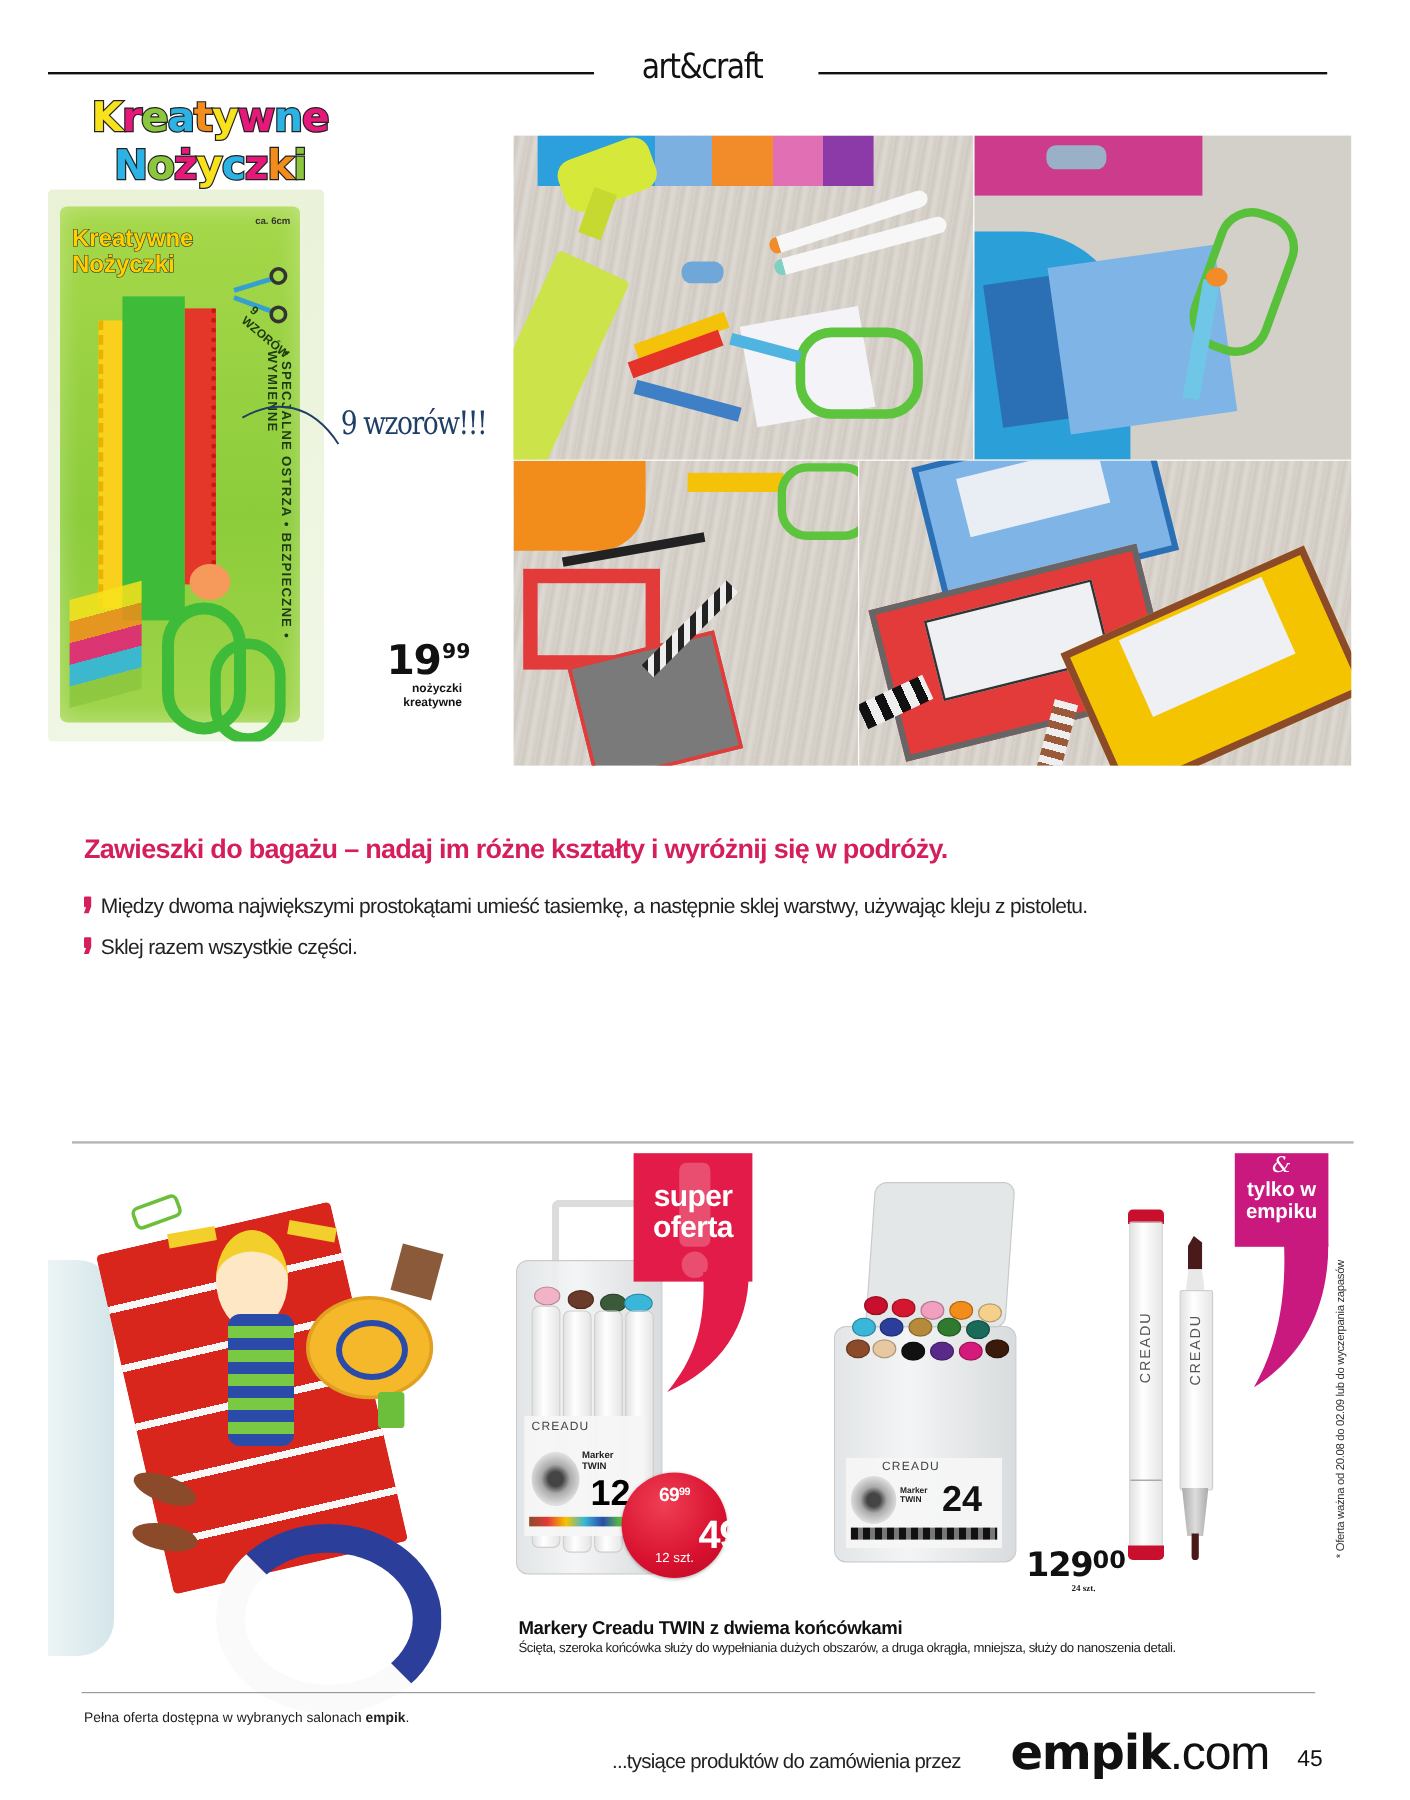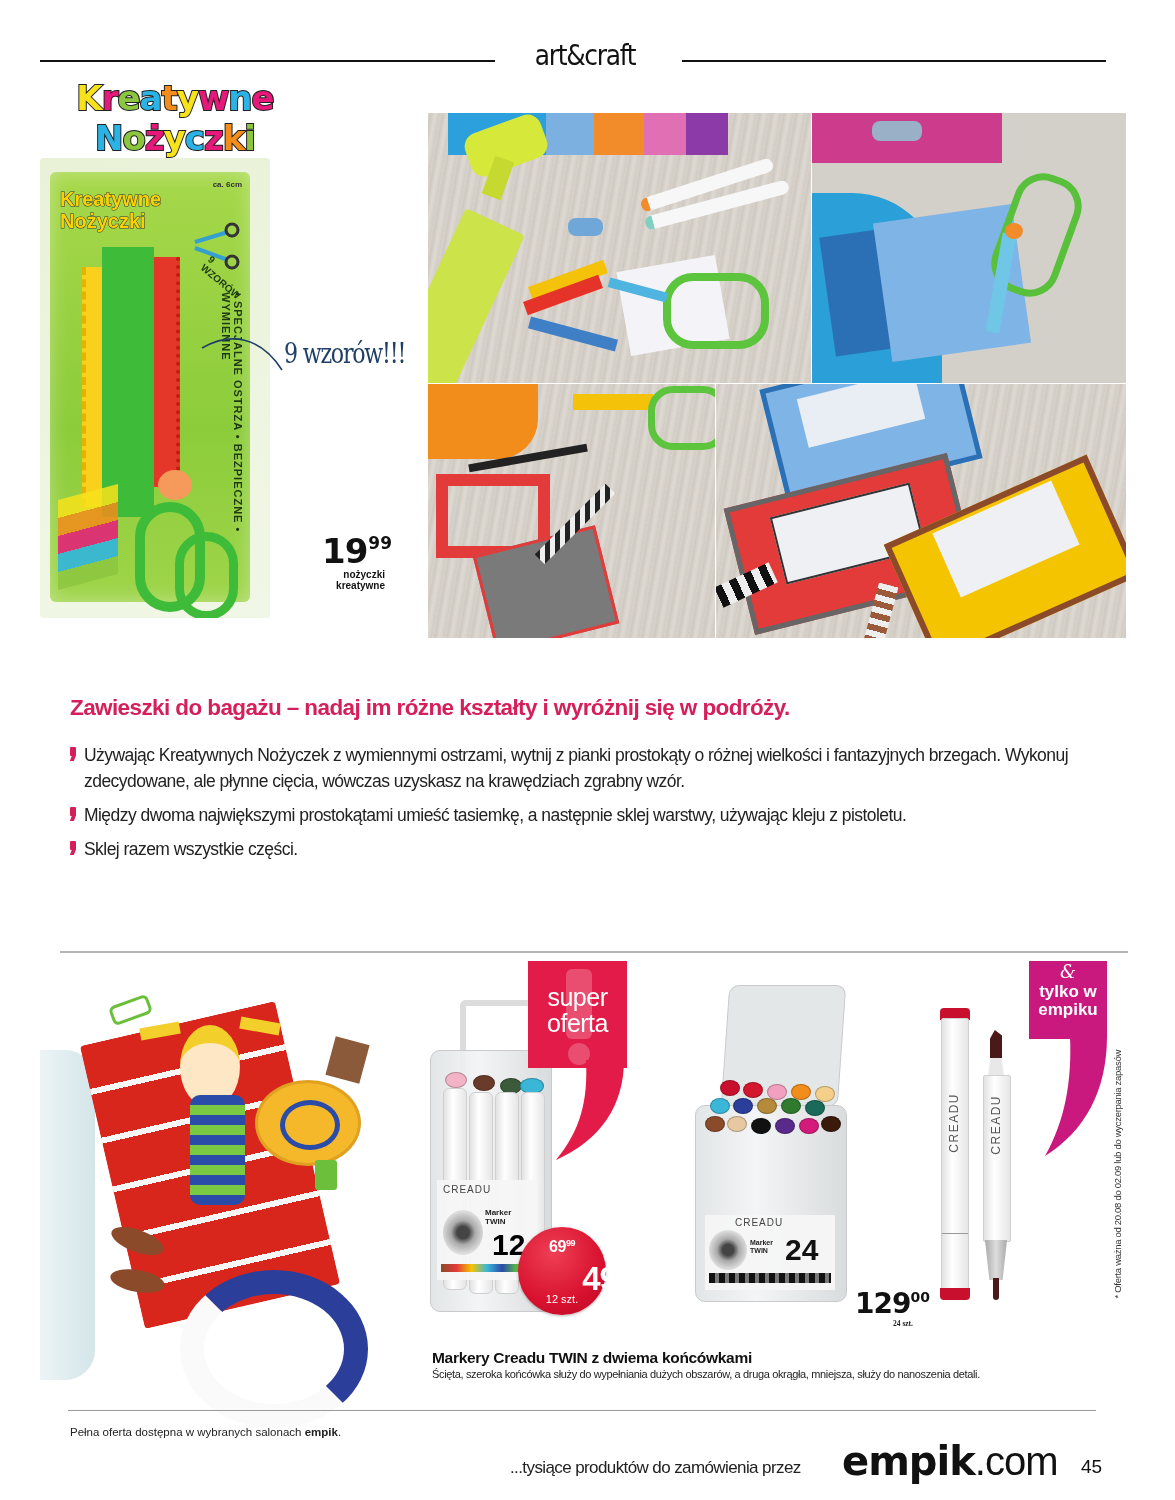--- a/index.html
+++ b/index.html
@@ -45,37 +45,37 @@
   .bullet { position: relative; padding-left: 14px; font-size: 17.5px; line-height: 26px; color: #222; letter-spacing: -0.55px; margin-bottom: 8px; }
   .bullet .mark { position: absolute; left: 0; top: 5px; width: 7px; height: 14px; }
   .bullet .mark::before { content: ""; position: absolute; left: 0; top: 0; width: 6px; height: 9px; background: #d51f5b; border-radius: 1px; }
   .bullet .mark::after { content: ""; position: absolute; left: 1px; top: 8px; width: 4px; height: 6px; background: #d51f5b; transform: skewX(-20deg); }
 
   .divider { position: absolute; height: 1.5px; background: #b5b5b5; }
 
   
   .badge-super { position: absolute; left: 528px; top: 961px; width: 99px; height: 107px; background: #e31b48; }
   .badge-super-tail { position: absolute; left: 556px; top: 1060px; width: 68px; height: 100px; }
-  .badge-text { position: absolute; left: 0; width: 100%; text-align: center; color: #fff; font-weight: 400; font-size: 25px; line-height: 25px; letter-spacing: -0.5px; }
+  .badge-text { position: absolute; left: 0; width: 100%; text-align: center; color: #fff; font-weight: 700; font-size: 25px; line-height: 25px; letter-spacing: -0.5px; }
   .badge-excl { position: absolute; left: 38px; top: 8px; width: 26px; height: 70px; background: rgba(255,255,255,0.22); border-radius: 6px; }
   .badge-excl-dot { position: absolute; left: 40px; top: 82px; width: 22px; height: 22px; background: rgba(255,255,255,0.22); border-radius: 50%; }
 
   .badge-empik { position: absolute; left: 1029px; top: 961px; width: 78px; height: 78px; background: #c9197e; }
   .badge-empik-text { position: absolute; left: 0; width: 100%; text-align: center; color: #fff; font-weight: 700; font-size: 17px; line-height: 18px; }
 
   .price-circle { position: absolute; left: 518px; top: 1227px; width: 88px; height: 88px; border-radius: 50%; background: radial-gradient(circle at 40% 30%,#ef3f55 0%,#d8112f 60%,#b80a25 100%); box-shadow: 0 1px 3px rgba(0,0,0,0.3); color: #fff; text-align: center; }
   .pc-old { position: absolute; top: 11px; width: 100%; font-size: 16px; font-weight: 700; letter-spacing: -0.5px; }
   .pc-old sup { font-size: 9px; vertical-align: top; }
   .pc-new { position: absolute; top: 28px; left: 0; width: 100%; font-size: 33px; font-weight: 900; letter-spacing: -1px; line-height: 47px; margin-left: 48px; }
   .pc-new sup { font-size: 16px; vertical-align: top; position: relative; top: -2px; }
   .pc-qty { position: absolute; top: 66px; width: 100%; font-size: 11px; }
 
   .price2 { position: absolute; left: 855px; top: 1290px; font-weight: 900; font-family: "DejaVu Sans", sans-serif; color: #111; line-height: 1; }
   .price2 .int { font-size: 28px; letter-spacing: -1px; }
-  .price2 .cents { font-size: 14px; vertical-align: top; margin-top: 10px; }
+  .price2 .cents { font-size: 20px; vertical-align: top; margin-top: 10px; }
   .price2-sub { position: absolute; left: 880px; top: 1319px; width: 46px; text-align: center; font-size: 7.5px; font-weight: 700; font-family: Liberation Serif, serif; }
 
   .prod-title { position: absolute; left: 432px; top: 1349px; font-size: 15.5px; font-weight: 700; color: #111; letter-spacing: -0.3px; }
   .prod-desc { position: absolute; left: 432px; top: 1368px; font-size: 11px; color: #222; letter-spacing: -0.35px; }
 
   .legal { position: absolute; left: 1112px; top: 1050px; writing-mode: vertical-rl; transform: rotate(180deg); font-size: 9.5px; color: #333; letter-spacing: -0.3px; }
 
   .footer-note { position: absolute; left: 70px; top: 1426px; font-size: 11.5px; color: #222; }
   .footer-note b { font-weight: 700; }
   .footer-tag { position: absolute; left: 510px; top: 1458px; font-size: 17px; color: #222; letter-spacing: -0.6px; }
@@ -186,21 +186,20 @@
   <div class="abs" style="left:20px;top:95px;width:220px;height:120px;background:#e33a3a;border:5px solid #666;transform:rotate(-14deg);"></div>
   <div class="abs" style="left:60px;top:115px;width:140px;height:65px;background:#eef0f4;border:2px solid #333;transform:rotate(-14deg);"></div>
   <div class="abs" style="left:185px;top:110px;width:210px;height:120px;background:#f5c400;border:6px solid #8b4a2a;transform:rotate(-24deg);"></div>
   <div class="abs" style="left:225px;top:120px;width:130px;height:70px;background:#eef0f4;transform:rotate(-24deg);"></div>
   <div class="abs" style="left:0;top:190px;width:60px;height:22px;background:repeating-linear-gradient(90deg,#111 0 8px,#eee 8px 16px);transform:rotate(-25deg);"></div>
   <div class="abs" style="left:155px;top:200px;width:20px;height:60px;background:repeating-linear-gradient(0deg,#9b5a3a 0 6px,#eee 6px 12px);transform:rotate(15deg);"></div>
 </div>
 
 <div class="sec-title">Zawieszki do bagażu – nadaj im różne kształty i wyróżnij się w podróży.</div>
 <div class="bullets">
-  <div class="bullet"><span class="mark"></span><span>Używając Kreatywnych Nożyczek z wymiennymi ostrzami, wytnij z pianki prostokąty o różnej wielkości i fantazyjnych brzegach. Wykonuj zdecydowane, ale płynne cięcia, wówczas uzyskasz na krawędziach zgrabny wzór.</span></div>
   <div class="bullet"><span class="mark"></span><span>Między dwoma największymi prostokątami umieść tasiemkę, a następnie sklej warstwy, używając kleju z pistoletu.</span></div>
   <div class="bullet"><span class="mark"></span><span>Sklej razem wszystkie części.</span></div>
 </div>
 
 <div class="divider" style="left:60px;top:951px;width:1068px;"></div>
 
 <div class="abs" style="left:40px;top:980px;width:360px;height:420px;">
   <div class="abs" style="left:0;top:70px;width:55px;height:330px;background:linear-gradient(90deg,#e8f1f3,#c9dfe4);border-radius:0 30px 30px 0;opacity:0.8;"></div>
   <div class="abs" style="left:70px;top:40px;width:200px;height:290px;background:#d9261c;transform:rotate(-13deg);border-radius:4px;background-image:repeating-linear-gradient(180deg,#d9261c 0 44px,#f7f7f7 44px 50px);"></div>
   <div class="abs" style="left:140px;top:45px;width:60px;height:65px;background:#fde7c4;border-radius:50%;border-top:18px solid #f2cf2a;"></div>

